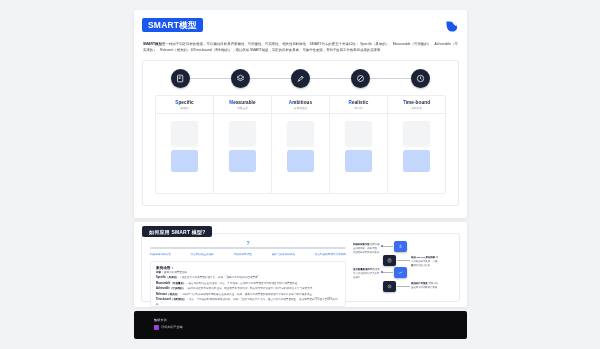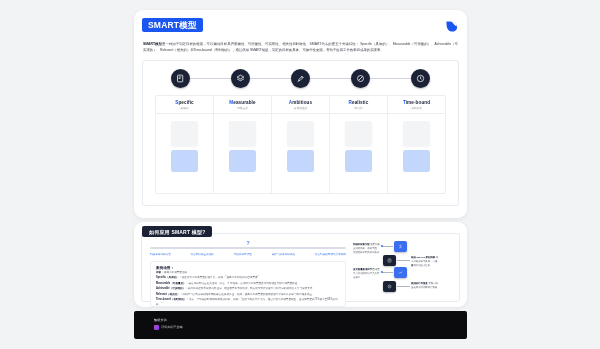--- a/index.html
+++ b/index.html
@@ -7,21 +7,21 @@
     width: 600px; height: 349px;
     background: #f2f3f5;
     font-family: "Liberation Sans", "DejaVu Sans", sans-serif;
     overflow: hidden;
   }
   #page { position: relative; width: 600px; height: 349px; background: #f2f3f5; }
 
   .sheet {
     position: absolute; left: 134px; top: 10px;
     width: 333px; background: #ffffff;
-    border-radius: 9px;
+    border-radius: 2px;
     box-shadow: 0 1px 4px rgba(0,0,0,0.07);
   }
 
   
   #top-card { top: 10px; height: 208px; padding: 8px 8px 0 8px; }
   .title-row { display: flex; align-items: flex-start; justify-content: space-between; }
   .title-badge {
     background: #1a56f0; color: #fff;
     font-size: 8.5px; font-weight: bold;
     padding: 2.5px 6px; border-radius: 2px;

